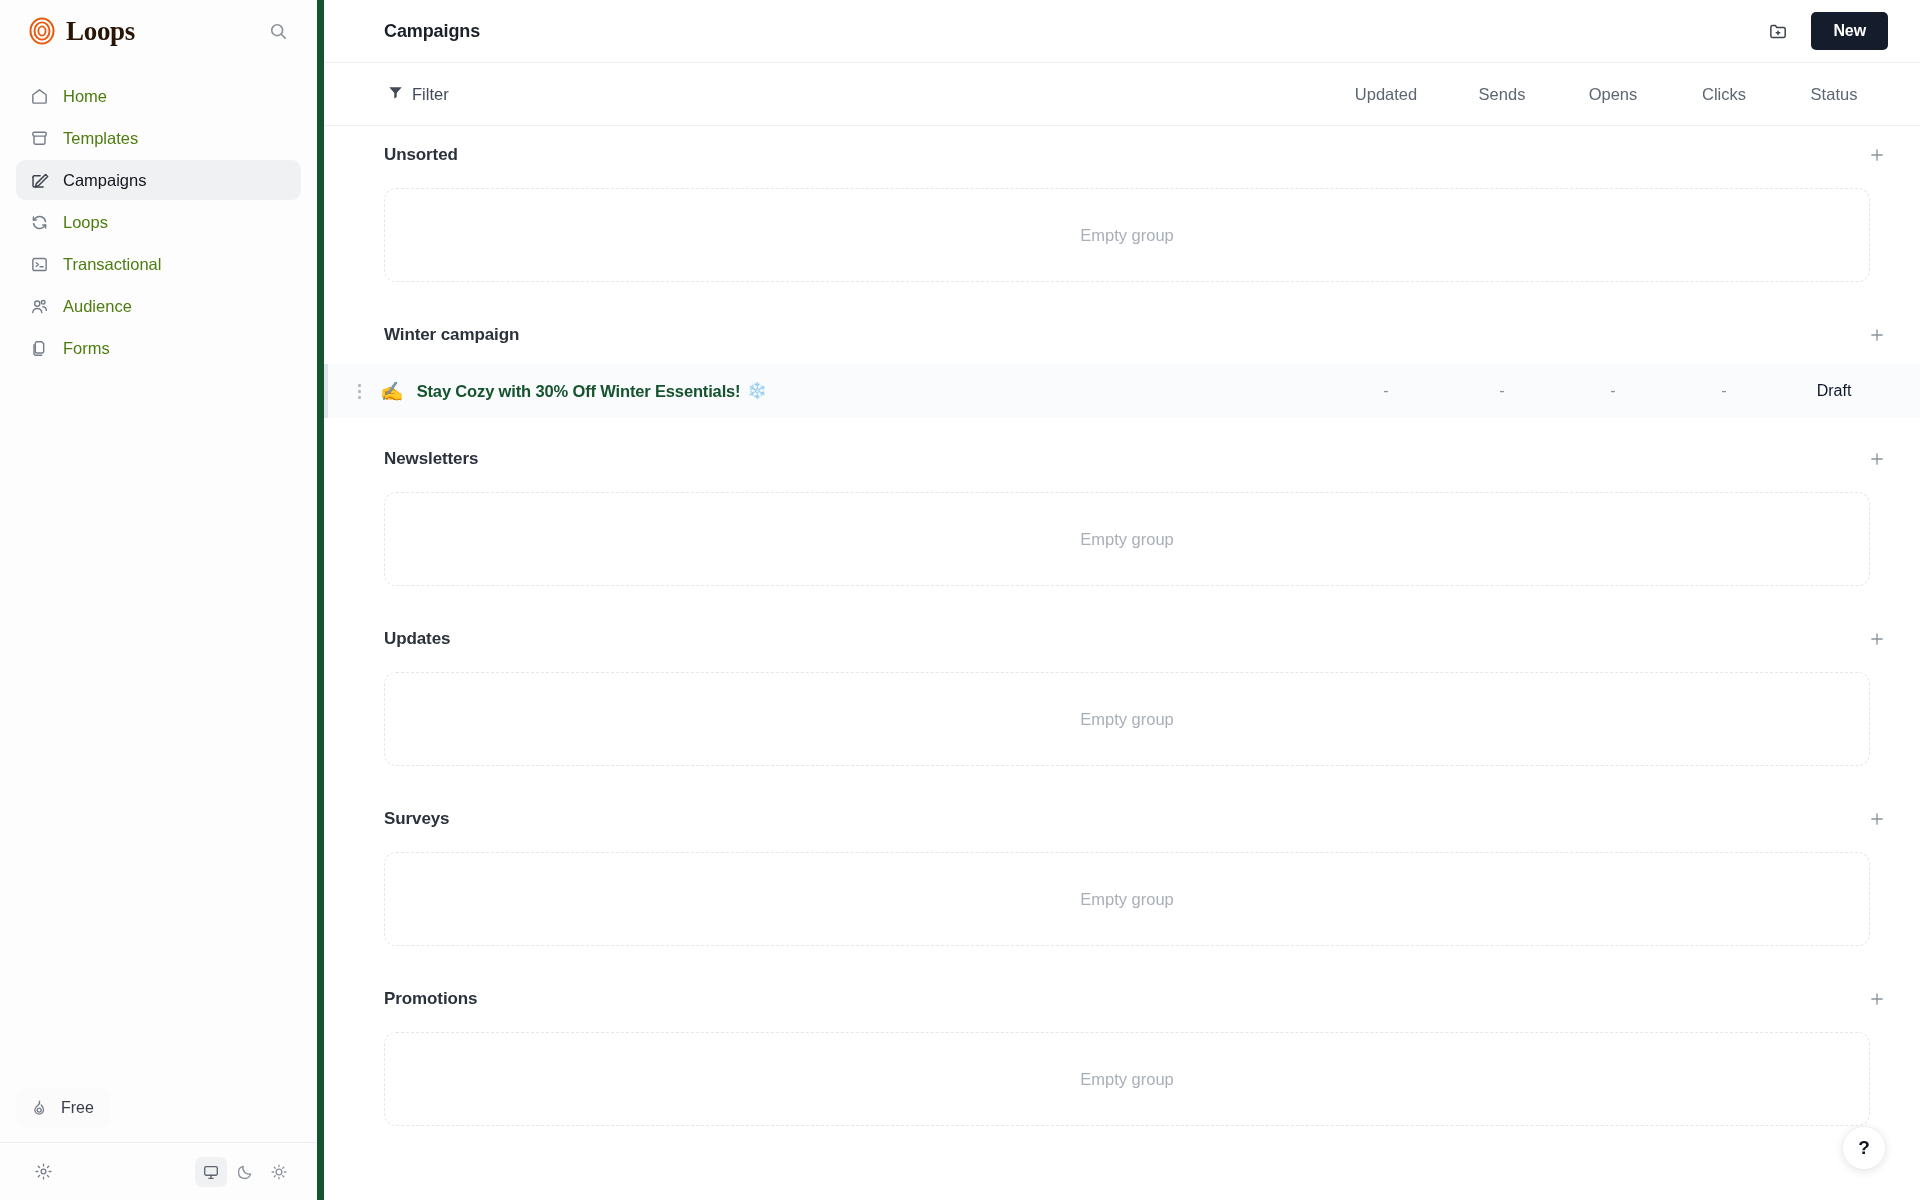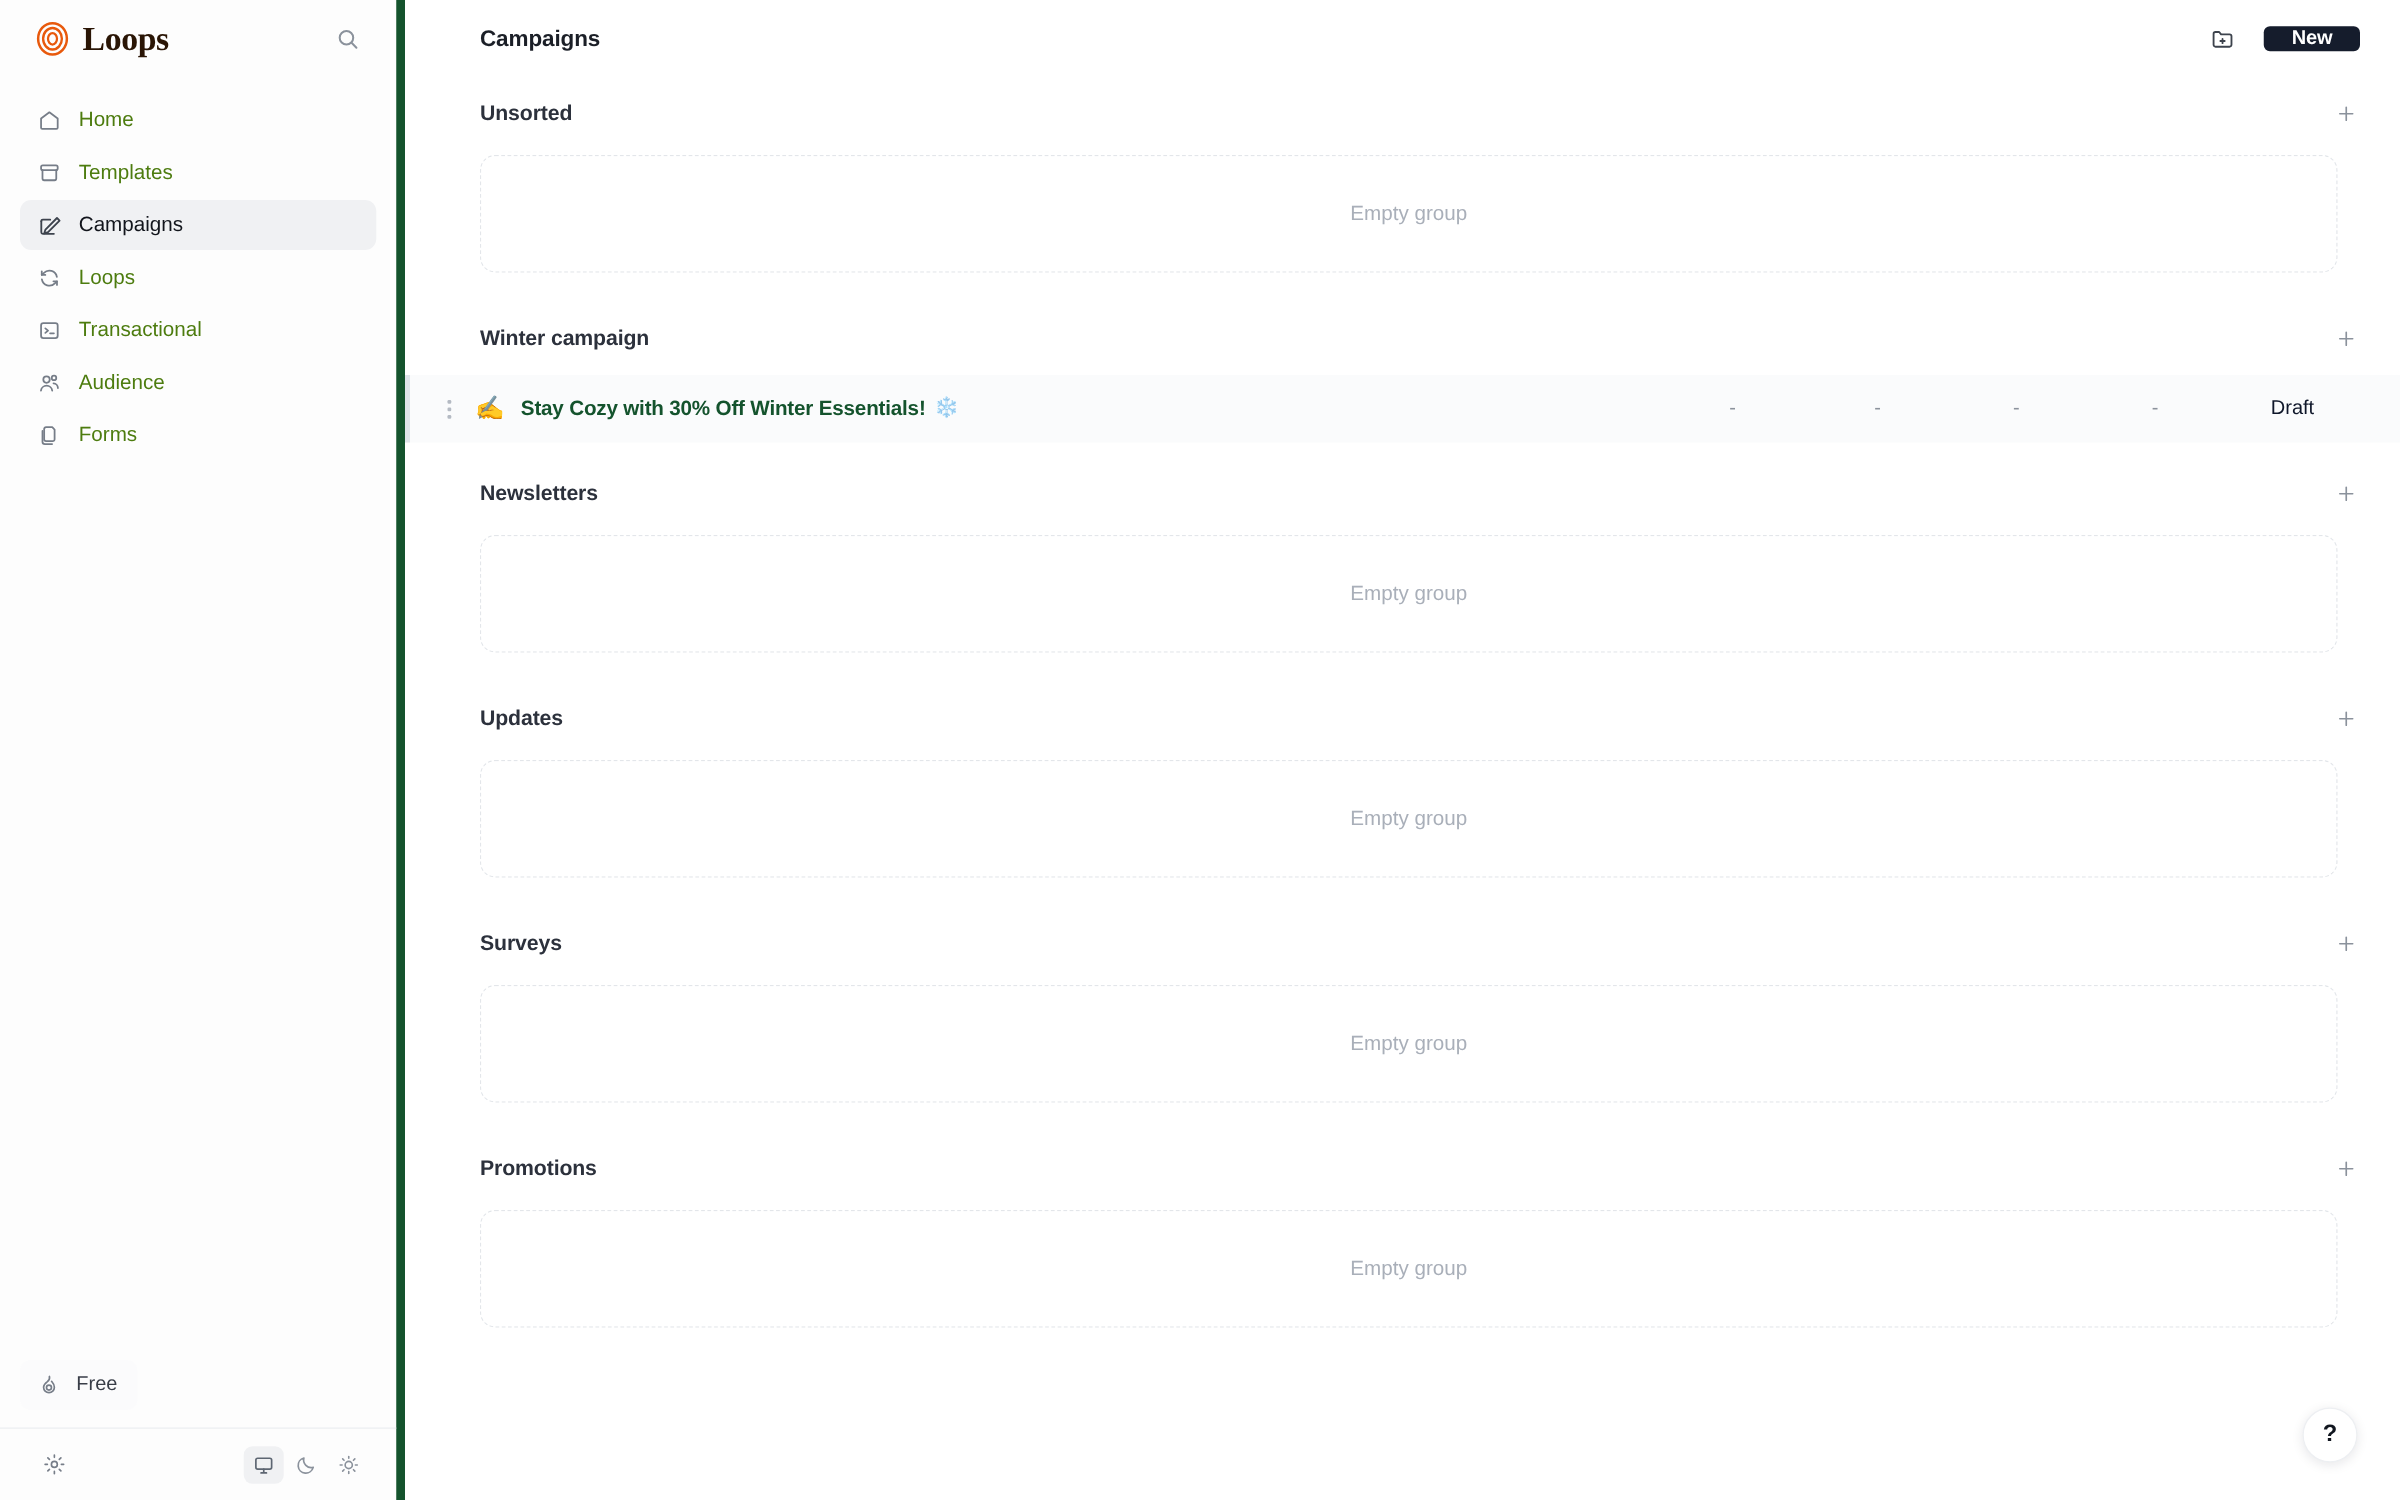--- a/index.html
+++ b/index.html
@@ -92,21 +92,21 @@
   }
   .page-title { font-size: 18px; font-weight: 600; color: #1b1f27; letter-spacing: -0.1px; }
   .top-actions { margin-left: auto; display: flex; align-items: center; gap: 16px; }
   .icon-btn {
     width: 34px; height: 34px; border-radius: 8px;
     display: flex; align-items: center; justify-content: center; cursor: pointer;
   }
   .btn-new {
     background: #151c2c; color: #fff;
     font-size: 16px; font-weight: 600;
-    height: 20px; padding: 0 22px;
+    height: 38px; padding: 0 22px;
     border: none; border-radius: 5px;
     cursor: pointer; letter-spacing: -0.1px;
     font-family: "Liberation Sans", sans-serif;
   }
 
   .subbar {
     height: 64px; flex: 0 0 64px;
     border-top: 1px solid #eceef1;
     border-bottom: 1px solid #eceef1;
     display: flex; align-items: center;
@@ -347,20 +347,37 @@
         <div class="icon-btn">
           <svg width="21" height="21" viewBox="0 0 22 22" fill="none" stroke="#3d434d" stroke-width="1.55" stroke-linecap="round" stroke-linejoin="round">
             <path d="M3 6.4A1.6 1.6 0 0 1 4.6 4.8h3.1l1.6 2h7.1A1.6 1.6 0 0 1 18 8.4v7.2a1.6 1.6 0 0 1-1.6 1.6H4.6A1.6 1.6 0 0 1 3 15.6z"></path>
             <path d="M10.5 10.6v3.6M8.7 12.4h3.6"></path>
           </svg>
         </div>
         <button class="btn-new">New</button>
       </div>
     </div>
 
+    <div class="subbar">
+      <div class="filter-btn">
+        <span>
+          <svg width="15" height="15" viewBox="0 0 16 16" fill="#434a56">
+            <path d="M1.4 2.4h13.2L9.3 8.6v4.3l-2.6 1.5V8.6z"></path>
+          </svg>
+        </span>
+        <span>Filter</span>
+      </div>
+      <div class="cols">
+        <div class="col-h col-updated">Updated</div>
+        <div class="col-h col-sends">Sends</div>
+        <div class="col-h col-opens">Opens</div>
+        <div class="col-h col-clicks">Clicks</div>
+        <div class="col-h col-status">Status</div>
+      </div>
+    </div>
 
     <div class="scroll">
 
       <div class="group">
         <div class="group-head">
           <span class="group-name">Unsorted</span>
           <span class="group-add">
             <svg width="16" height="16" viewBox="0 0 18 18" fill="none" stroke="#8b929c" stroke-width="1.5" stroke-linecap="round">
                 <path d="M9 3.2v11.6M3.2 9h11.6"></path>
               </svg>

